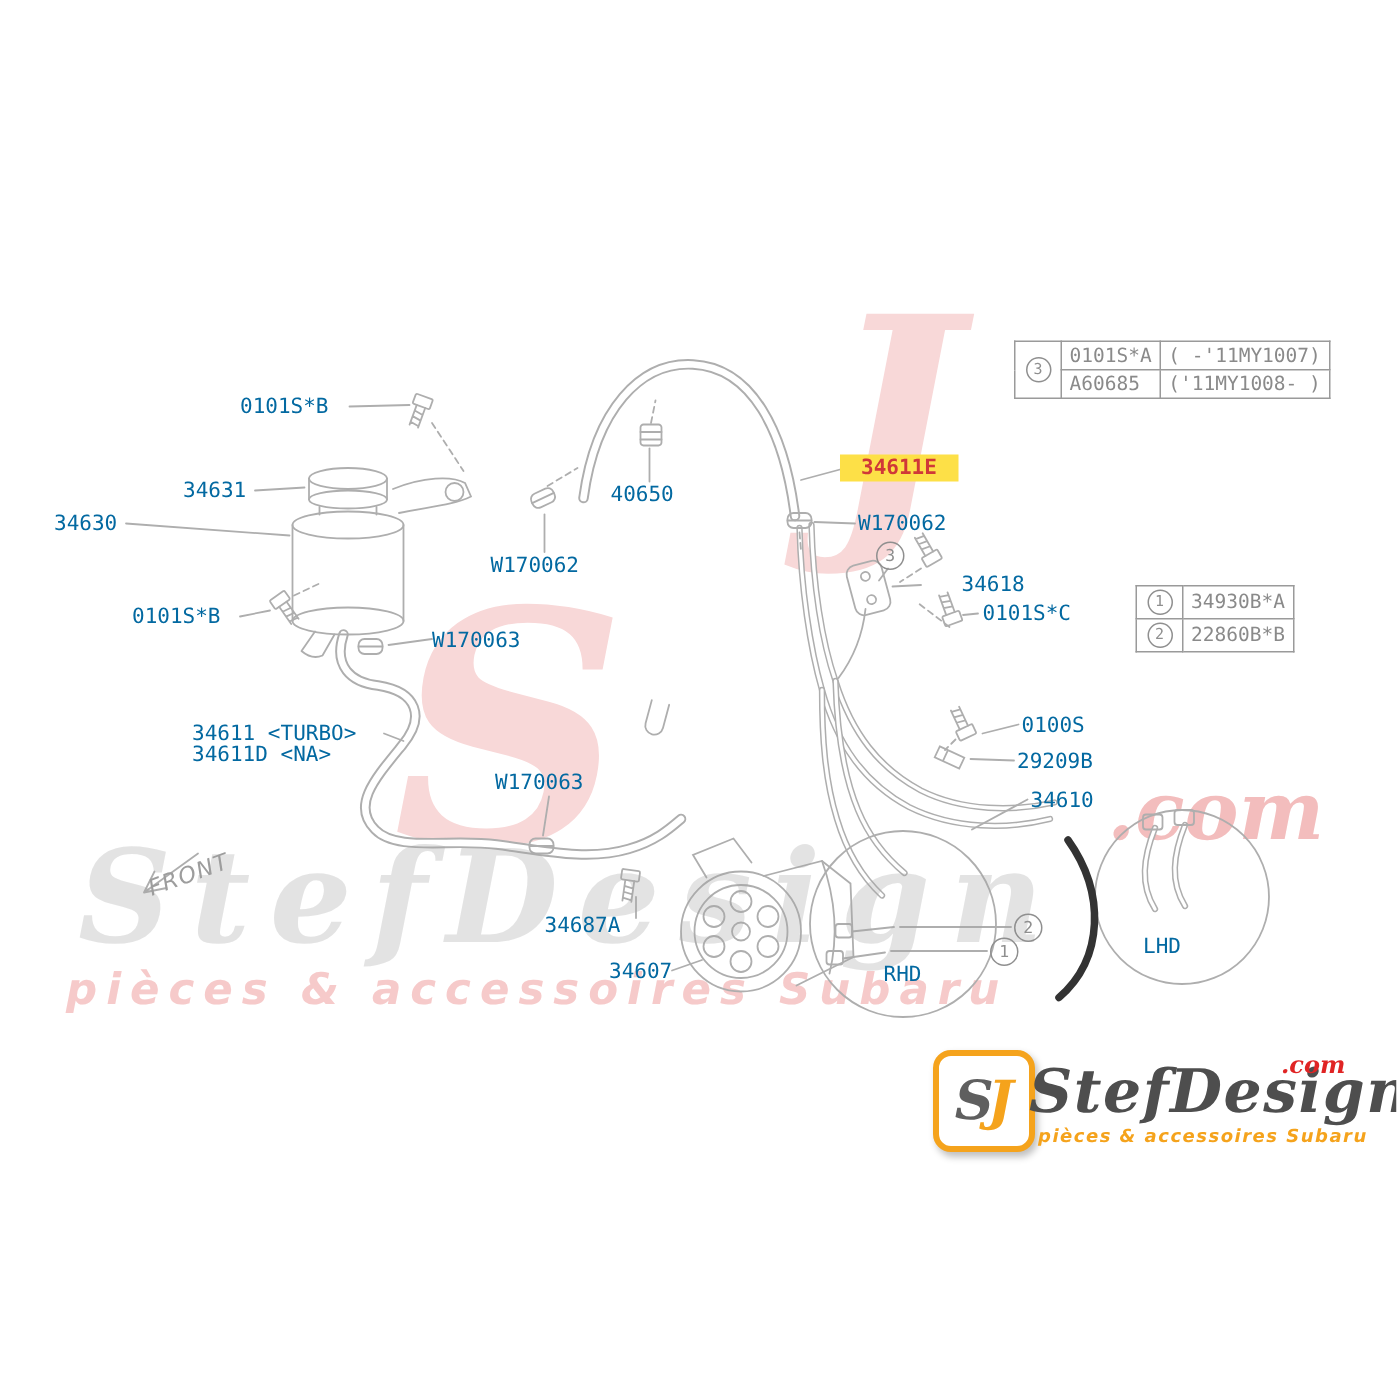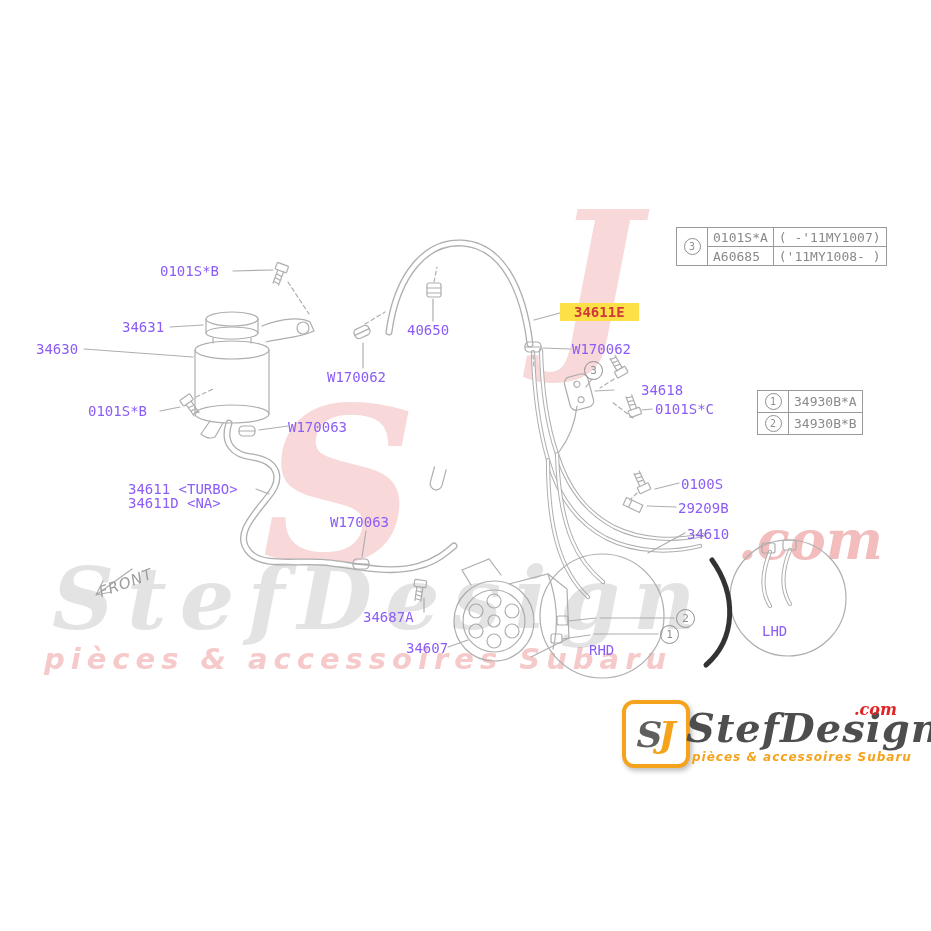--- a/index.html
+++ b/index.html
@@ -17,21 +17,21 @@
   
   #diagram{position:absolute;left:0;top:0;z-index:2}
   #diagram .art{fill:none;stroke:#aeaeae;stroke-width:1.2;stroke-linecap:round}
   #diagram .ho{stroke:#aeaeae;stroke-width:7}
   #diagram .hi{stroke:#ffffff;stroke-width:4.4}
   #diagram .po{stroke:#aeaeae;stroke-width:4.2}
   #diagram .pi{stroke:#ffffff;stroke-width:2.2}
   #diagram .blk{stroke:#333333;stroke-width:5}
 
   
-  .lbl{position:absolute;font-size:14px;color:#8b5cf6;z-index:5;white-space:nowrap;line-height:1.15}
+  .lbl{position:absolute;font-size:14px;color:#0369a1;z-index:5;white-space:nowrap;line-height:1.15}
   .hl{background:#fde047;color:#d03838;padding:1px 14px;font-weight:bold}
   .front{font-style:italic;transform:rotate(-20deg);font-family:"DejaVu Sans",sans-serif;
          font-size:15px;color:#9d9d9d;letter-spacing:1px}
 
   
   .cnum{position:absolute;width:17px;height:17px;border:1.3px solid #8f8f8f;border-radius:50%;
         display:flex;align-items:center;justify-content:center;font-size:11px;color:#8f8f8f;z-index:5}
 
   
   .ptab{position:absolute;border-collapse:collapse;z-index:6;color:#8a8a8a;font-size:13px;
@@ -279,21 +279,21 @@
   </table>
 
   <table class="ptab" id="table-right" style="left:757px;top:390px">
     <tbody>
       <tr>
         <td class="bcell"><span class="binline">1</span></td>
         <td>34930B*A</td>
       </tr>
       <tr>
         <td class="bcell"><span class="binline">2</span></td>
-        <td>34930B*B</td>
+        <td>22860B*B</td>
       </tr>
     </tbody>
   </table>
 
   <div id="logo-box">
     <span class="s">S</span>
       <span class="j">J</span>
   </div>
   <div id="logo-brand">StefDesign</div>
   <div id="logo-com">.com</div>

